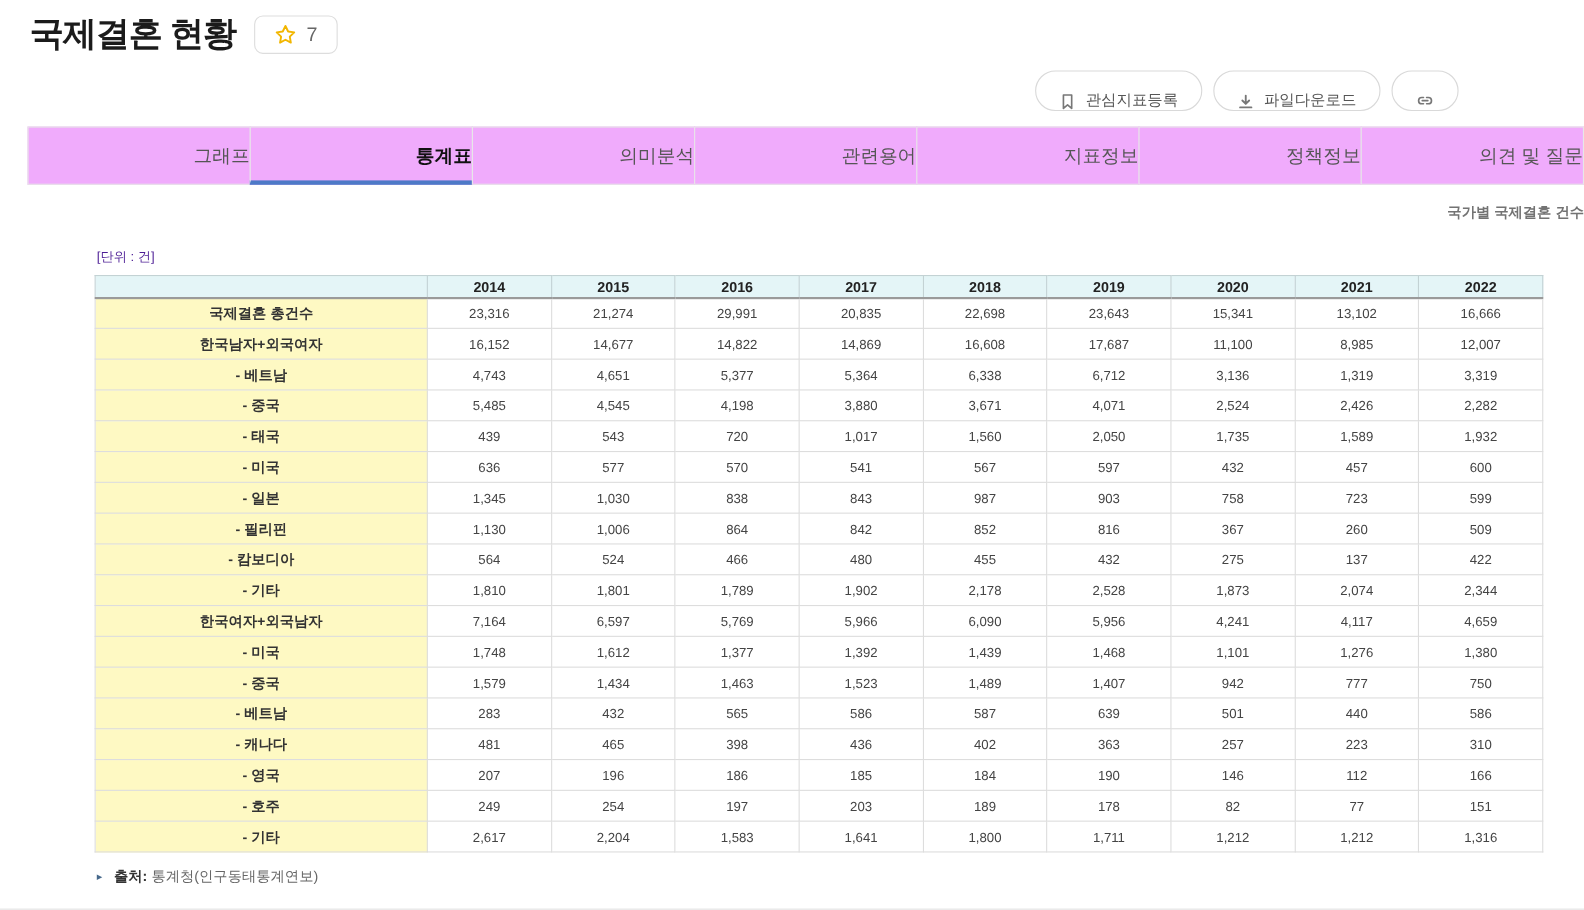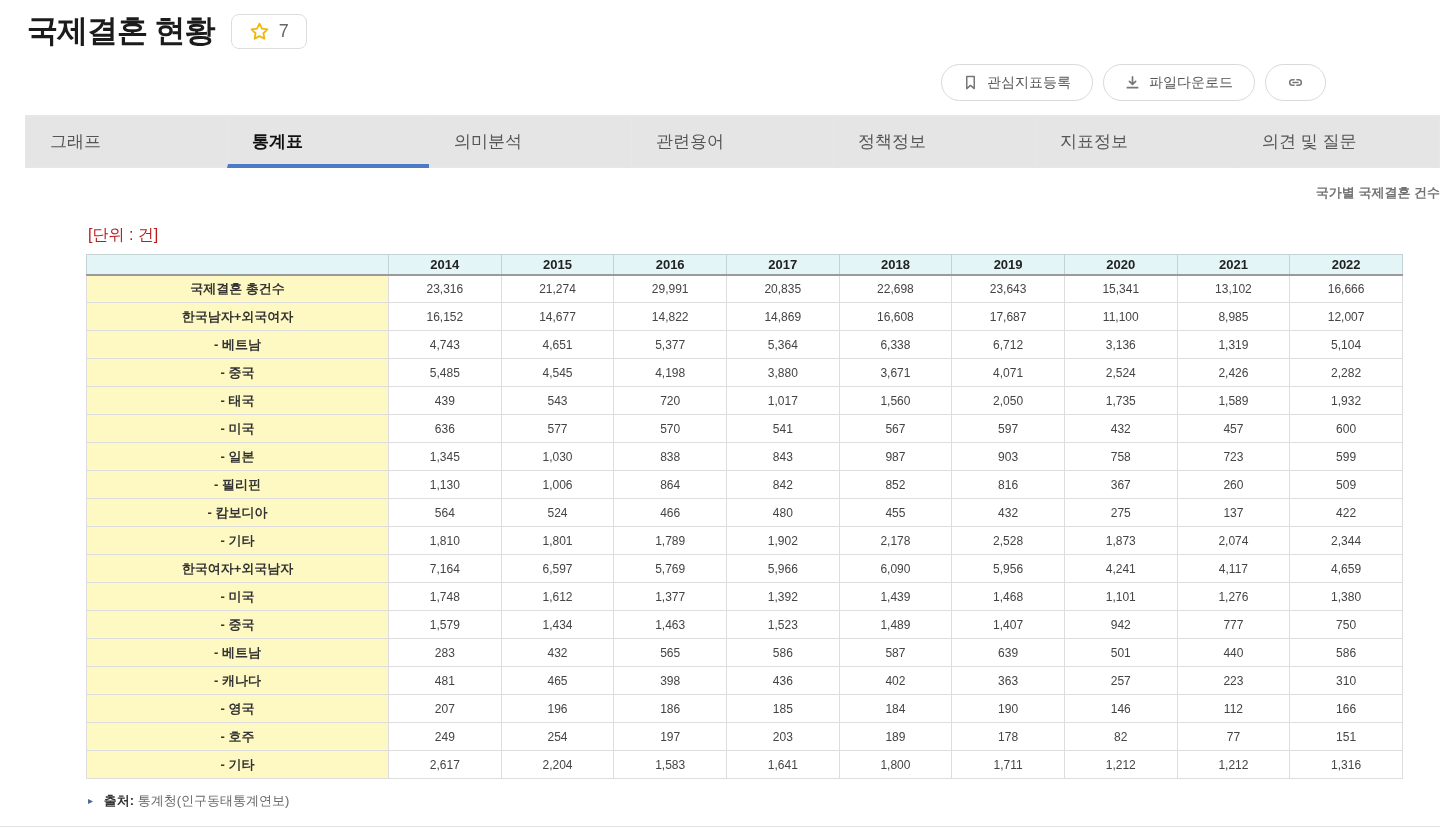--- a/index.html
+++ b/index.html
@@ -17,41 +17,41 @@
     display:inline-flex; align-items:center; gap:9px;
     border:1px solid #ddd; border-radius:8px; background:#fff;
     padding:6px 17px; cursor:pointer;
   }
   .fav-badge svg { display:block; }
   .fav-count { font-size:18px; color:#666; }
 
   
   .actions { position:absolute; top:64px; left:941px; display:flex; gap:10px; white-space:nowrap; }
   .action-btn {
-    display:inline-flex; align-items:center; gap:9px; height:37px;
+    display:inline-flex; align-items:flex-end; gap:9px; height:37px;
     border:1px solid #d9d9d9; border-radius:19px; background:#fff;
     padding:0 21px; font-size:14px; color:#555; cursor:pointer;
     font-family:inherit;
   }
   .action-btn svg { display:block; }
 
   
   .tabbar { position:absolute; top:115px; left:25px; right:0; height:53px; display:flex; }
   .tab {
-    flex:1 1 0; height:53px; line-height:51px; text-align:left;
-    font-size:17px; color:#555; background:#e5e5e5; cursor:pointer;
-    border:1px solid #e7e7e7; margin-left:-1px;padding-left:24px;
+    flex:1 1 0; height:53px; line-height:51px; text-align:right;
+    font-size:17px; color:#555; background:#f0abfc; cursor:pointer;
+    border:1px solid #e7e7e7; margin-left:-1px;
   }
   .tab:first-child { margin-left:0; }
   .tab.active { font-weight:700; color:#111; border-bottom:4px solid #4d7ac7; }
 
   
   .content { position:absolute; top:168px; left:0; right:0; }
   .table-title { text-align:right; font-size:13px; font-weight:700; color:#737373; margin-top:16px; }
-  .unit-label { margin:23px 0 8px 88px; font-size:16px; color:#b91c1c; }
+  .unit-label { margin:23px 0 8px 88px; font-size:12px; color:#4c1d95; }
 
   .table-wrap { margin:0 37px 0 86px; }
   table { width:100%; border-collapse:collapse; table-layout:fixed; border:1px solid #c6cccc; }
   thead th {
     background:#e4f5f7; height:20px; font-size:13px; font-weight:700; color:#222;
     border:1px solid #c3d2d4; border-bottom:2px solid #9a9a9a; text-align:center; padding:0;
   }
   th.corner-cell { width:302px; }
   tbody td { height:28px; border:1px solid #ddd; text-align:center; padding:0; }
   td.row-label { background:#fef9c3; font-size:13px; font-weight:700; color:#333; }
@@ -104,22 +104,22 @@
     </span>
 
   </button>
 </div>
 
 <div class="tabbar">
   <div class="tab">그래프</div>
   <div class="tab active">통계표</div>
   <div class="tab">의미분석</div>
   <div class="tab">관련용어</div>
+  <div class="tab">지표정보</div>
   <div class="tab">정책정보</div>
-  <div class="tab">지표정보</div>
   <div class="tab">의견 및 질문</div>
 </div>
 
 <div class="content">
   <div class="table-title">국가별 국제결혼 건수</div>
   <div class="unit-label">[단위 : 건]</div>
 
   <div class="table-wrap">
     <table>
       <thead>
@@ -164,21 +164,21 @@
           <tr>
             <td class="row-label">- 베트남</td>
             <td class="value-cell">4,743</td>
             <td class="value-cell">4,651</td>
             <td class="value-cell">5,377</td>
             <td class="value-cell">5,364</td>
             <td class="value-cell">6,338</td>
             <td class="value-cell">6,712</td>
             <td class="value-cell">3,136</td>
             <td class="value-cell">1,319</td>
-            <td class="value-cell">5,104</td>
+            <td class="value-cell">3,319</td>
           </tr>
           <tr>
             <td class="row-label">- 중국</td>
             <td class="value-cell">5,485</td>
             <td class="value-cell">4,545</td>
             <td class="value-cell">4,198</td>
             <td class="value-cell">3,880</td>
             <td class="value-cell">3,671</td>
             <td class="value-cell">4,071</td>
             <td class="value-cell">2,524</td>

